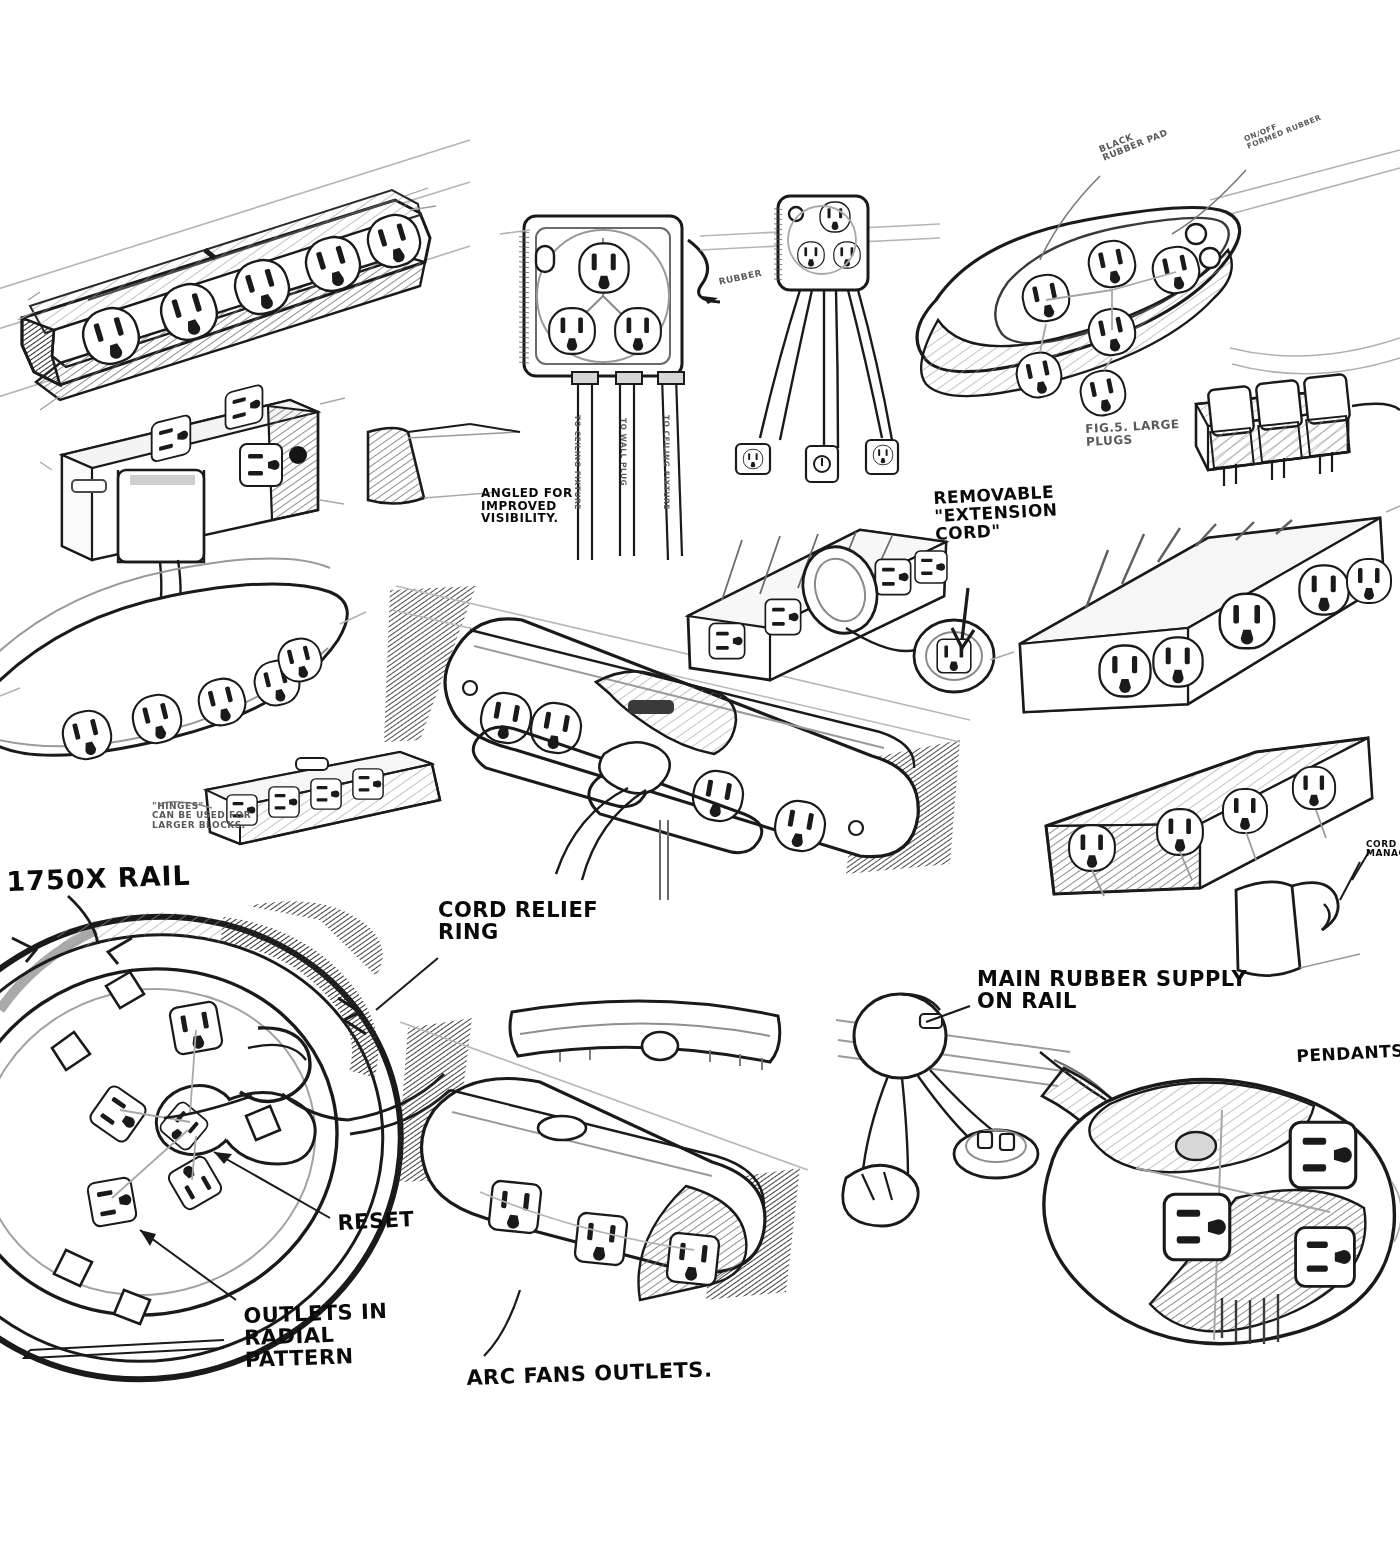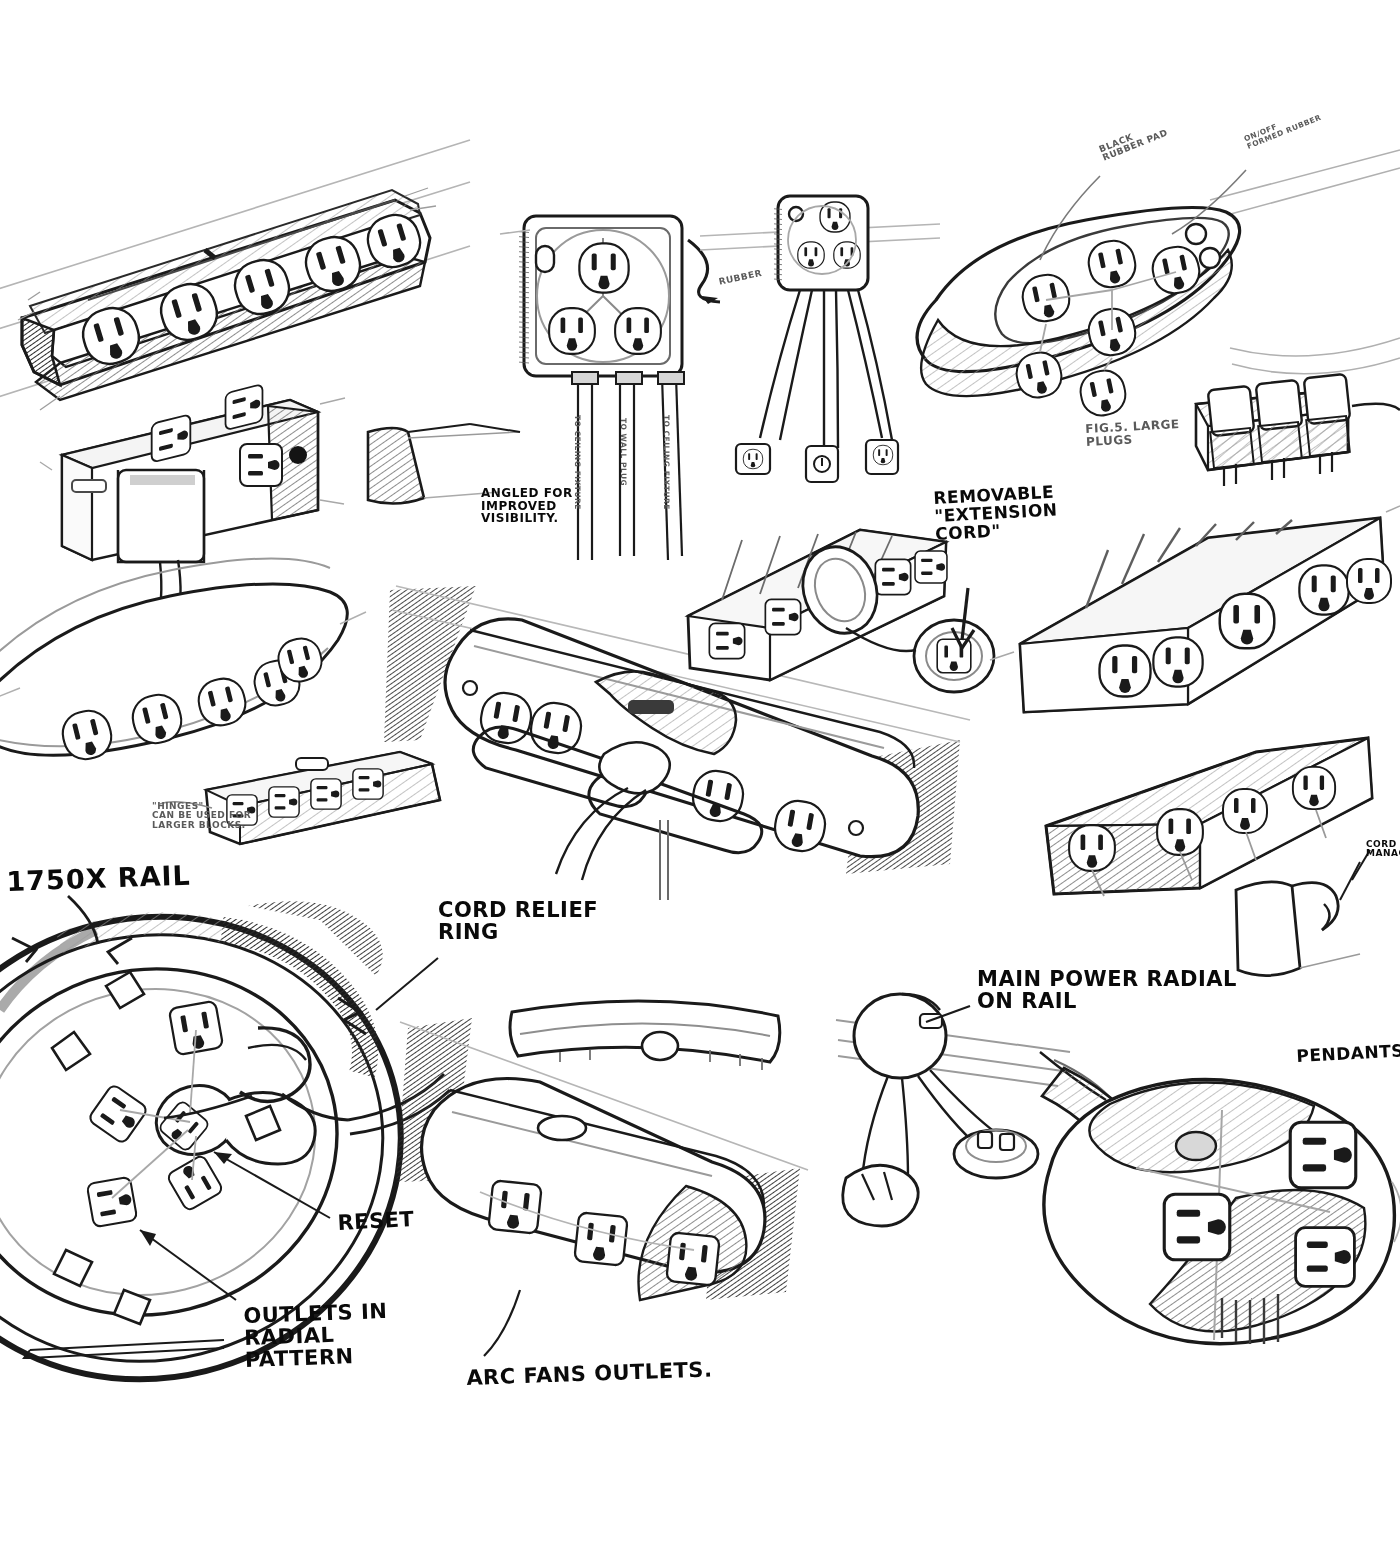--- a/index.html
+++ b/index.html
@@ -611,21 +611,21 @@
 "EXTENSION
    CORD"</div>
       <div class="anno a-xs pencil" style="left: 152px; top: 802px;">"HINGES"
 CAN BE USED FOR
  LARGER BLOCKS.</div>
       <div class="anno a-xs ink" style="left: 1366px; top: 840px;">CORD
 MANAG</div>
       <div class="anno a-xl ink" style="left: 6px; top: 868px; transform: rotate(-2deg);">1750X RAIL</div>
       <div class="anno a-lg ink" style="left: 438px; top: 871px; margin-top: 28px;">CORD RELIEF
     RING</div>
-      <div class="anno a-lg ink" style="left: 977px; top: 968px;">MAIN POWER RADIAL
+      <div class="anno a-lg ink" style="left: 977px; top: 968px;">MAIN RUBBER SUPPLY
    ON RAIL</div>
       <div class="anno a-md ink" style="left: 1296px; top: 1048px; transform: rotate(-3deg);">PENDANTS.</div>
       <div class="anno a-lg ink" style="left: 337px; top: 1212px; transform: rotate(-3deg);">RESET</div>
       <div class="anno a-lg ink" style="left: 243px; top: 1305px; transform: rotate(-2deg);">OUTLETS IN
 RADIAL
 PATTERN</div>
       <div class="anno a-lg ink" style="left: 466px; top: 1367px; transform: rotate(-2deg);">ARC FANS OUTLETS.</div>
     </div>
 
 </div>

